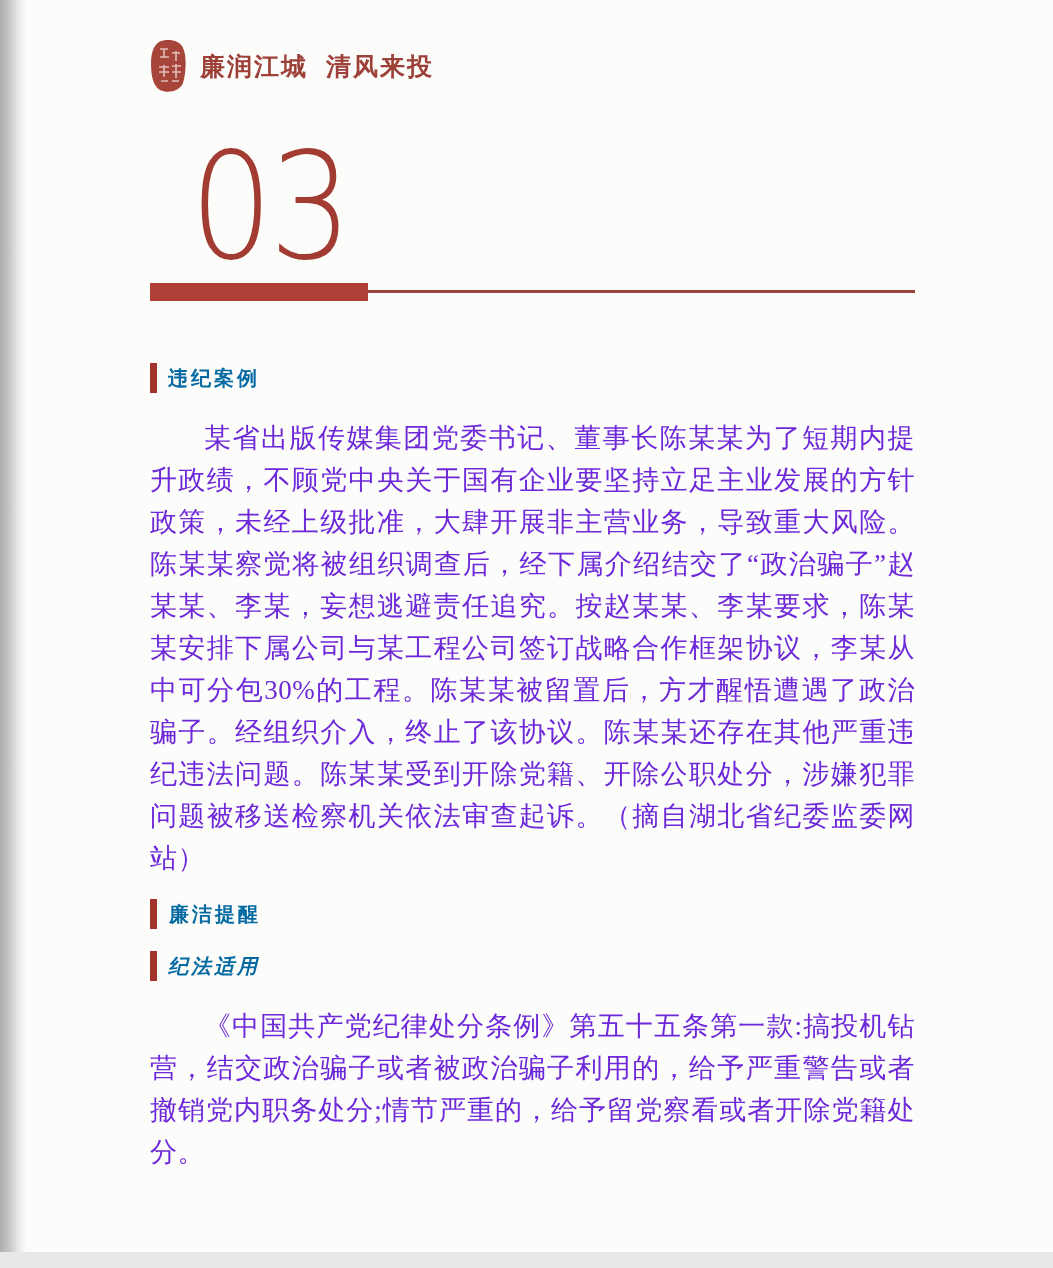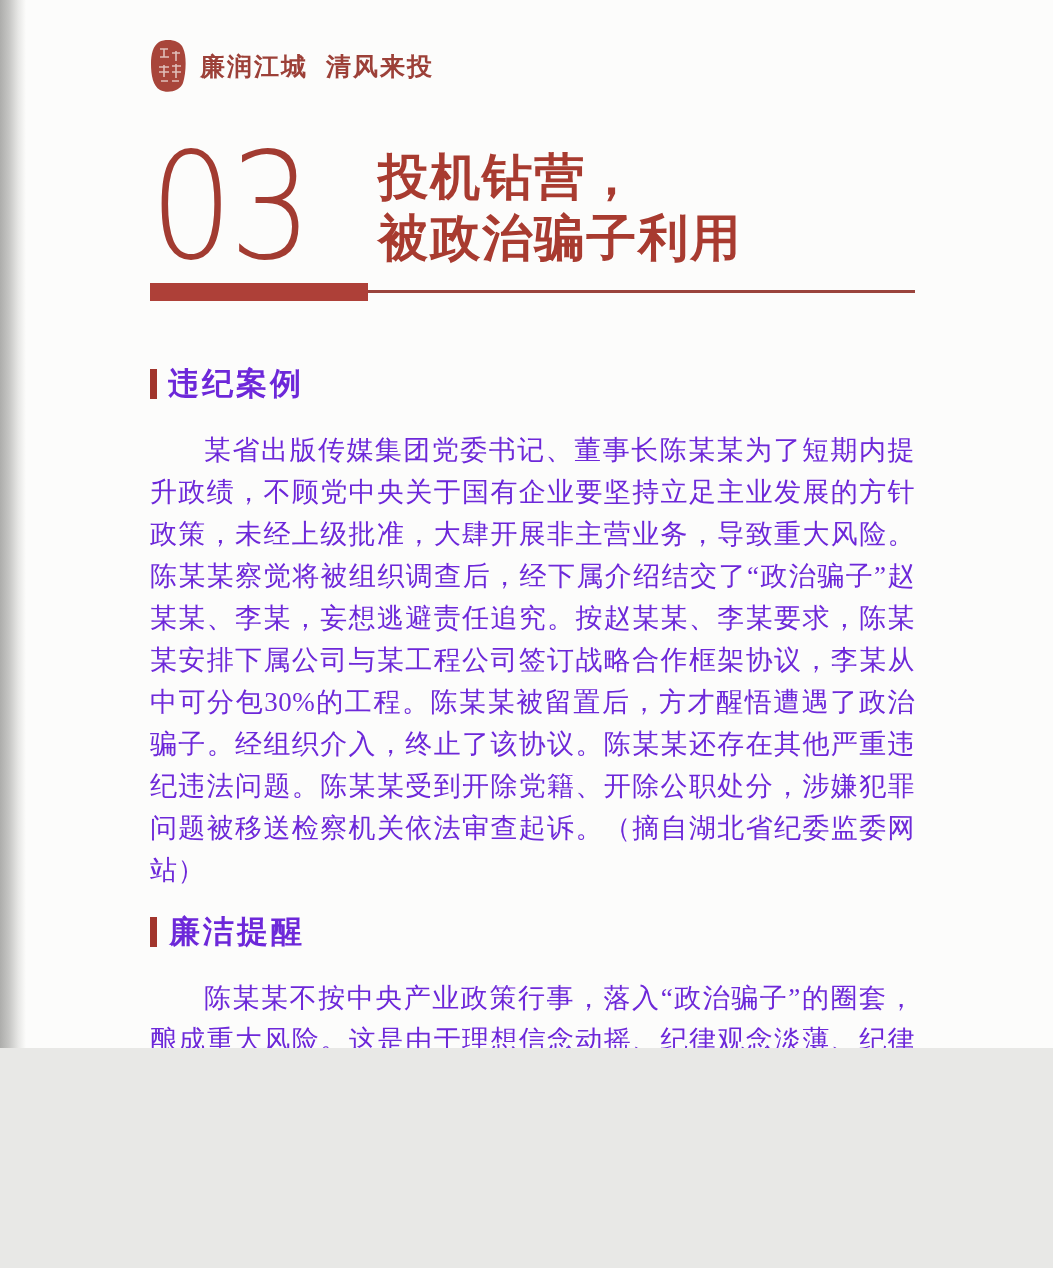--- a/index.html
+++ b/index.html
@@ -1,20 +1,20 @@
 <!DOCTYPE html>
 <html><head>
 <meta charset="utf-8">
 <style>
   * { margin: 0; padding: 0; box-sizing: border-box; }
   html, body { background: #e8e8e6; }
   .page {
     position: relative;
     width: 1053px;
-    height: 1048px;
+    height: 1252px;
     margin: 0 auto;
     background: #fcfcfb;
     overflow: hidden;
     font-family: "Liberation Serif", "DejaVu Serif", serif;
   }
   .left-edge {
     position: absolute;
     left: 0; top: 0; bottom: 0;
     width: 26px;
     background: linear-gradient(to right, #adadab 0%, #c6c6c4 35%, #e7e7e5 70%, #fcfcfb 100%);
@@ -39,21 +39,22 @@
     font-weight: bold;
     font-size: 25px;
     letter-spacing: 2px;
     color: #9c4038;
     white-space: pre;
   }
   
   .chapter {
     margin-top: 50px;
     display: flex;
-    align-items: center;
+    align-items: flex-start;
+    margin-left: 40px;
   }
   .chapter-num {
     font-family: "DejaVu Sans", "Liberation Sans", sans-serif;
     font-weight: 100;
     font-size: 148px;
     line-height: 0.86;
     letter-spacing: -4px;
     color: #a23b31;
     transform: scaleX(0.88);
     transform-origin: left top;
@@ -91,23 +92,23 @@
     gap: 11px;
   }
   .section-heading .bar {
     width: 7px; height: 30px;
     background: #a1352c;
     flex: 0 0 auto;
   }
   .section-heading .label {
     font-family: "Liberation Sans", "DejaVu Sans", sans-serif;
     font-weight: bold;
-    font-size: 31px;
+    font-size: 20px;
     letter-spacing: 3px;
-    color: #6d28d9;
+    color: #0369a1;
   }
   .sh-1 { margin-top: 62px; }
   .sh-2 { margin-top: 20px; gap: 12px; }
   .sh-3 { margin-top: 22px; font-style: italic; }
   .body-para {
     margin-top: 24px;
     font-size: 27px;
     line-height: 42px;
     color: #6d28d9;
     text-align: justify;
@@ -132,42 +133,37 @@
           <path d="M9,28 h10 M9,33 h10 M14,26 v12"></path>
           <path d="M22,27 h9 M22,33 h9 M26,25 v14"></path>
           <path d="M11,42 h7 M22,42 h7"></path>
         </g>
       </svg>
       <span class="brand">廉润江城  清风来投</span>
     </div>
 
     <div class="chapter">
       <div class="chapter-num">03</div>
-      <div class="chapter-titles">
-        <div>投机钻营，</div>
-        <div>被政治骗子利用</div>
-      </div>
     </div>
 
     <div class="rule">
       <span class="thick"></span>
       <span class="thin"></span>
     </div>
 
     <div class="section-heading sh-1">
       <span class="bar"></span>
       <span class="label">违纪案例</span>
     </div>
     <p class="body-para">某省出版传媒集团党委书记、董事长陈某某为了短期内提升政绩，不顾党中央关于国有企业要坚持立足主业发展的方针政策，未经上级批准，大肆开展非主营业务，导致重大风险。陈某某察觉将被组织调查后，经下属介绍结交了“政治骗子”赵某某、李某，妄想逃避责任追究。按赵某某、李某要求，陈某某安排下属公司与某工程公司签订战略合作框架协议，李某从中可分包30%的工程。陈某某被留置后，方才醒悟遭遇了政治骗子。经组织介入，终止了该协议。陈某某还存在其他严重违纪违法问题。陈某某受到开除党籍、开除公职处分，涉嫌犯罪问题被移送检察机关依法审查起诉。（摘自湖北省纪委监委网站）</p>
 
     <div class="section-heading sh-2">
       <span class="bar"></span>
       <span class="label">廉洁提醒</span>
     </div>
-    <p class="body-para">陈某某不按中央产业政策行事，落入“政治骗子”的圈套，酿成重大风险。这是由于理想信念动摇、纪律观念淡薄、纪律意识弱化，不信组织信关系，不走正道抄近道，出了问题不是主动承担责任、努力纠正错误、真正解决问题，而是和政治骗子“做交易”，注定是“竹篮打水一场空”。</p>
 
     <div class="section-heading sh-3">
       <span class="bar"></span>
       <span class="label">纪法适用</span>
     </div>
     <p class="body-para">《中国共产党纪律处分条例》第五十五条第一款:搞投机钻营，结交政治骗子或者被政治骗子利用的，给予严重警告或者撤销党内职务处分;情节严重的，给予留党察看或者开除党籍处分。</p>
 
   </div>
 </div>
 

